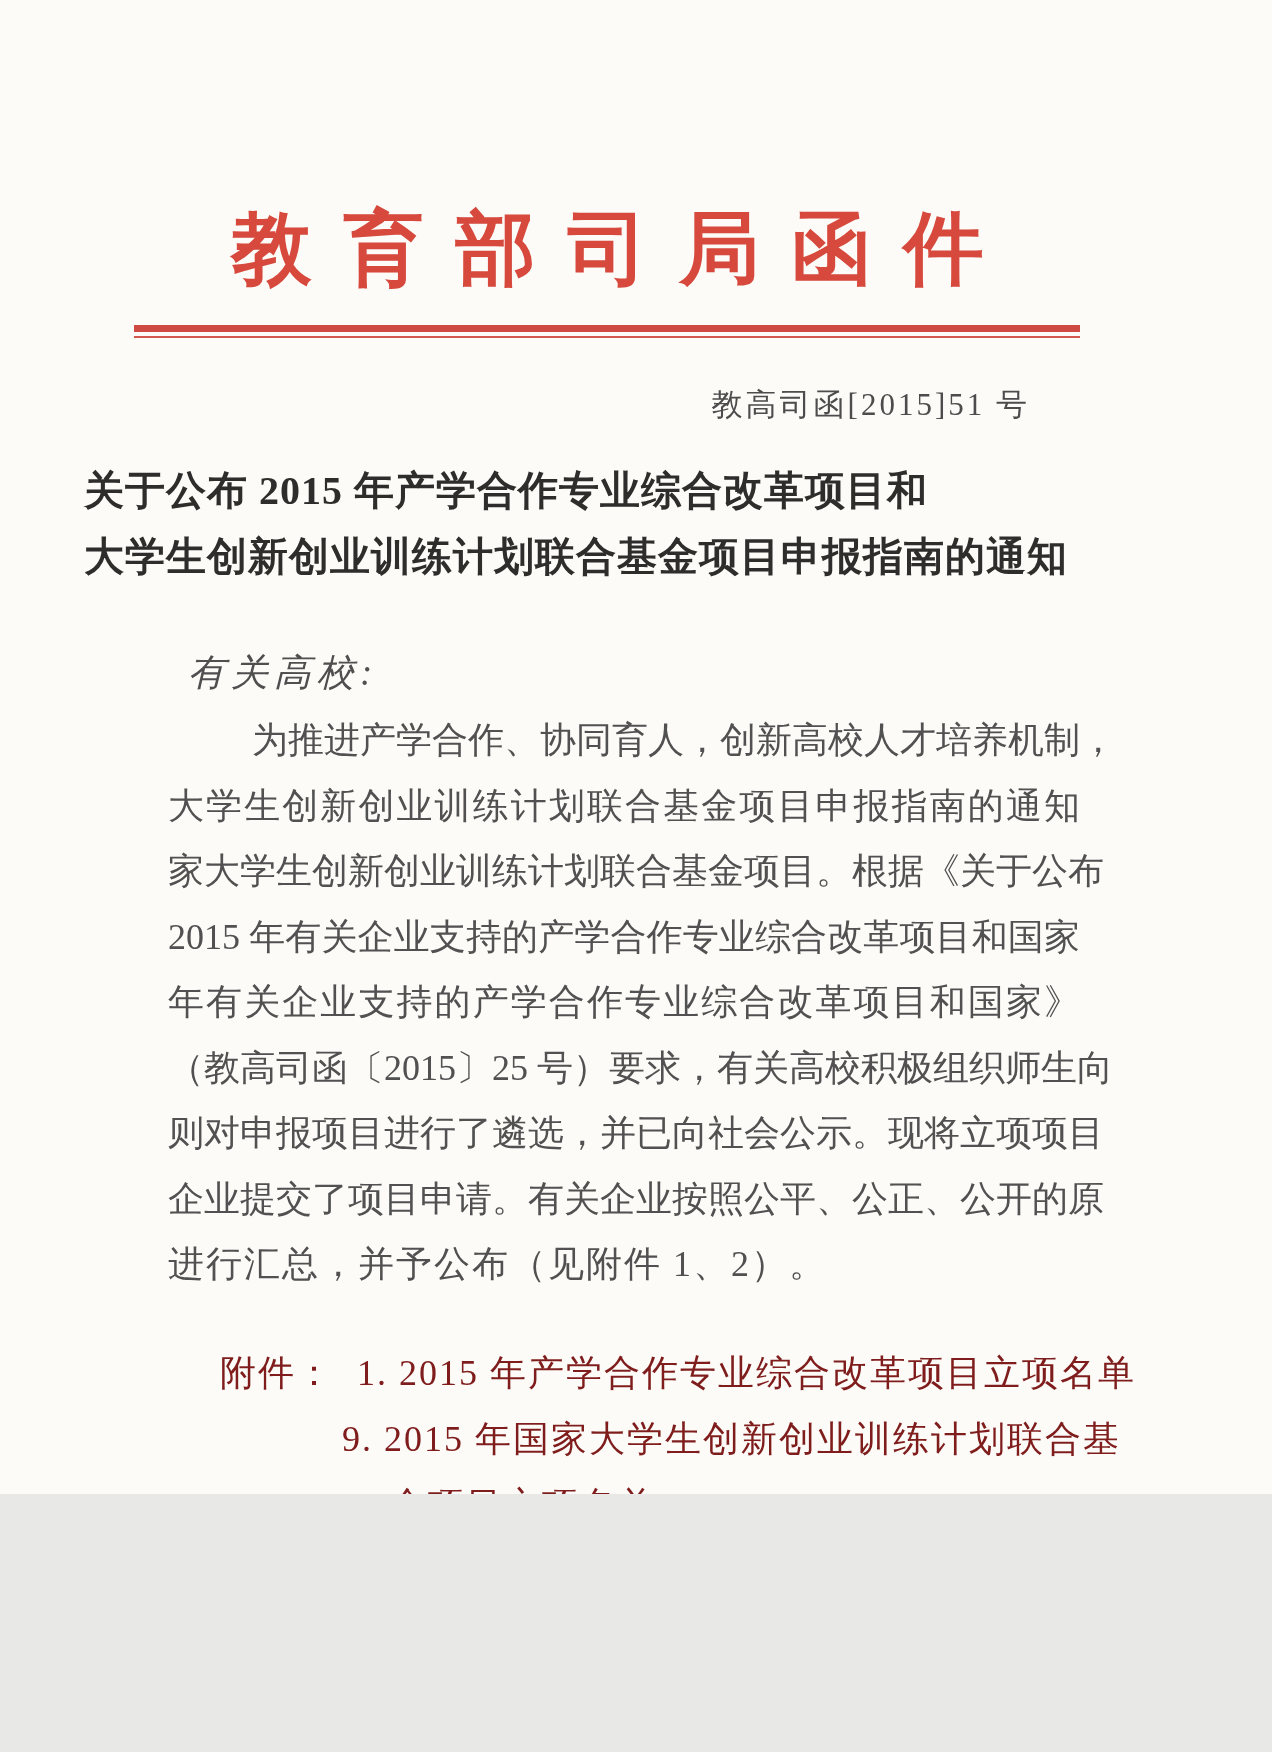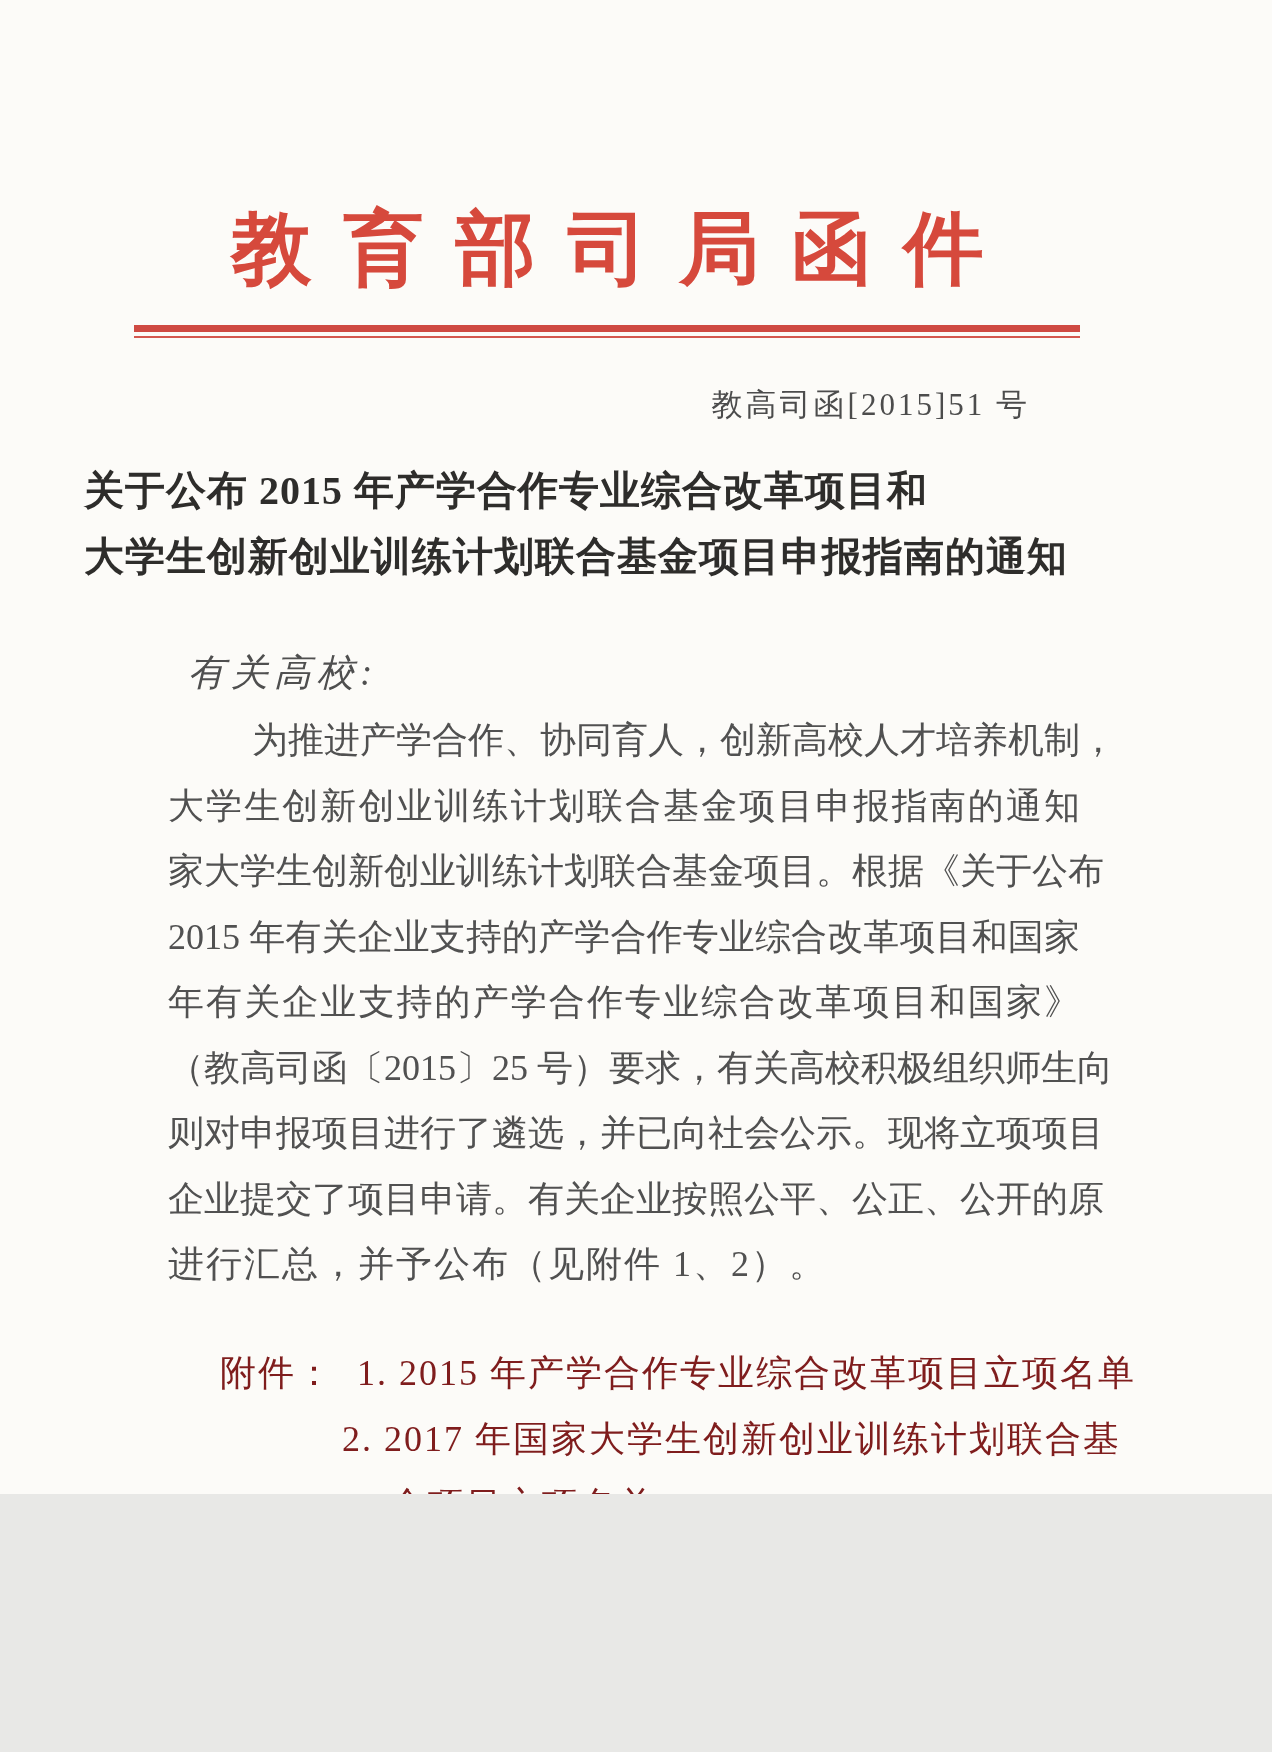--- a/index.html
+++ b/index.html
@@ -146,21 +146,21 @@
     <div class="line">则对申报项目进行了遴选，并已向社会公示。现将立项项目</div>
     <div class="line">企业提交了项目申请。有关企业按照公平、公正、公开的原</div>
     <div class="line short">进行汇总，并予公布（见附件 1、2）。</div>
   </div>
 
   <div class="attachments">
     <div class="att-row">
       <span class="att-label">附件：</span>
       <span>1. 2015 年产学合作专业综合改革项目立项名单</span>
     </div>
-    <div class="att-row att-cont">2. 2017 年国家大学生创新创业训练计划联合基</div>
+    <div class="att-row att-cont">9. 2015 年国家大学生创新创业训练计划联合基</div>
     <div class="att-row att-cont2">金项目立项名单</div>
   </div>
 
   <div class="rule rule-bottom">
     <div class="thin"></div>
     <div class="gap"></div>
     <div class="thick"></div>
   </div>
 
 </div>

